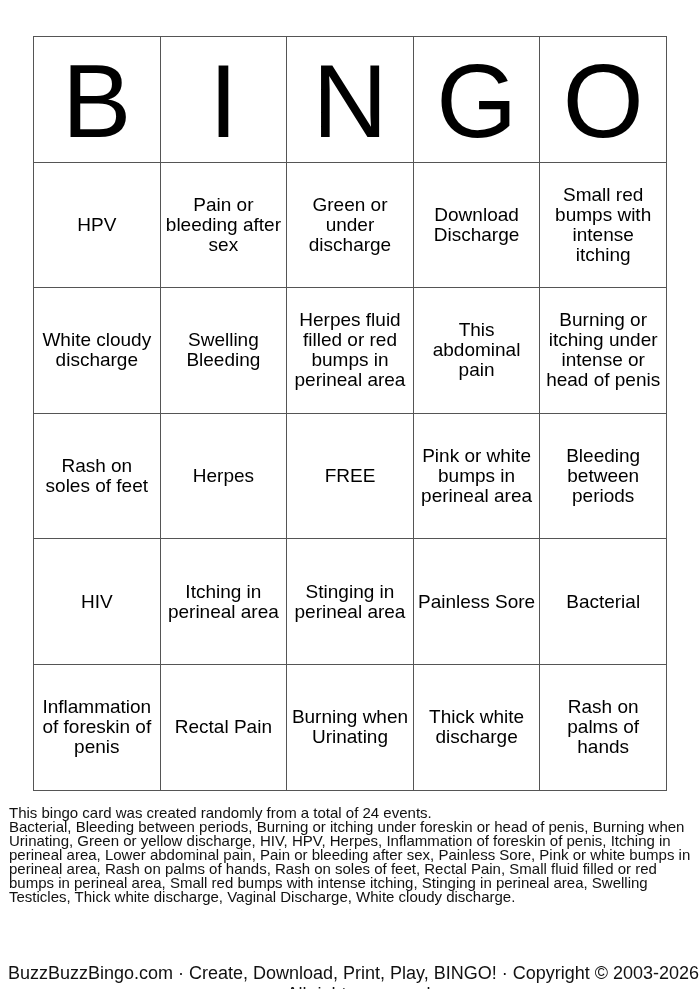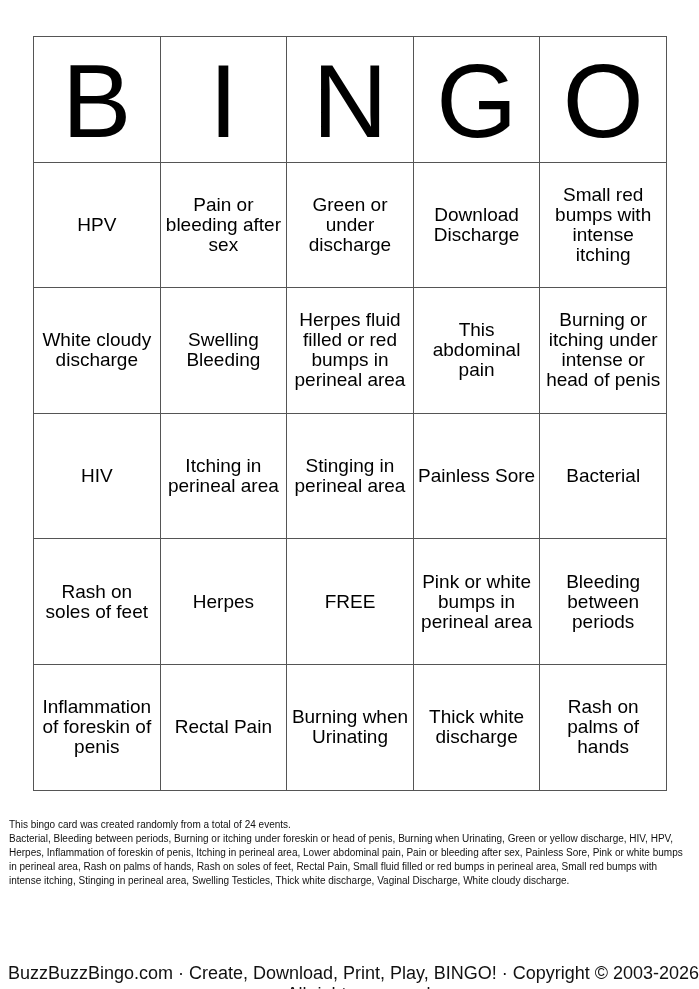--- a/index.html
+++ b/index.html
@@ -1,21 +1,21 @@
 <!DOCTYPE html>
 <html><head>
 <meta charset="utf-8">
 <style>
   html, body { margin:0; padding:0; background:#ffffff; }
   body { width:699px; height:989px; position:relative; overflow:hidden; font-family:"Liberation Sans", sans-serif; color:#000; }
   .card { position:absolute; left:33px; top:36px; width:633px; border-collapse:collapse; table-layout:fixed; }
   .card td { border:1px solid #555; width:126.6px; height:125.6px; text-align:center; vertical-align:middle; padding:0 4px; box-sizing:border-box; }
   .card tr.header td { font-size:104px; line-height:1; padding-top:4px; }
   .card tr.row td { font-size:19px; line-height:20px; }
-  .desc { position:absolute; left:9px; top:806px; width:682px; font-size:10px; line-height:14px; color:#111;margin-top:12px; }
+  .desc { position:absolute; left:9px; top:806px; width:682px; font-size:15px; line-height:14px; color:#111; }
   .desc p { margin:0; }
   .footer { position:absolute; left:4px; top:963px; width:699px; text-align:center; font-size:18px; color:#111; }
 </style>
 </head>
 <body>
 
 <table class="card">
   <tbody>
       <tr class="header">
     <td>B</td>
@@ -32,32 +32,32 @@
     <td>Small red bumps with intense itching</td>
   </tr>
   <tr class="row">
     <td>White cloudy discharge</td>
     <td>Swelling Bleeding</td>
     <td>Herpes fluid filled or red bumps in perineal area</td>
     <td>This abdominal pain</td>
     <td>Burning or itching under intense or head of penis</td>
   </tr>
   <tr class="row">
+    <td>Rash on soles of feet</td>
+    <td>Herpes</td>
+    <td>FREE</td>
+    <td>Pink or white bumps in perineal area</td>
+    <td>Bleeding between periods</td>
+  </tr>
+  <tr class="row">
     <td>HIV</td>
     <td>Itching in perineal area</td>
     <td>Stinging in perineal area</td>
     <td>Painless Sore</td>
     <td>Bacterial</td>
-  </tr>
-  <tr class="row">
-    <td>Rash on soles of feet</td>
-    <td>Herpes</td>
-    <td>FREE</td>
-    <td>Pink or white bumps in perineal area</td>
-    <td>Bleeding between periods</td>
   </tr>
   <tr class="row">
     <td>Inflammation of foreskin of penis</td>
     <td>Rectal Pain</td>
     <td>Burning when Urinating</td>
     <td>Thick white discharge</td>
     <td>Rash on palms of hands</td>
   </tr>
 </tbody>
   </table>

